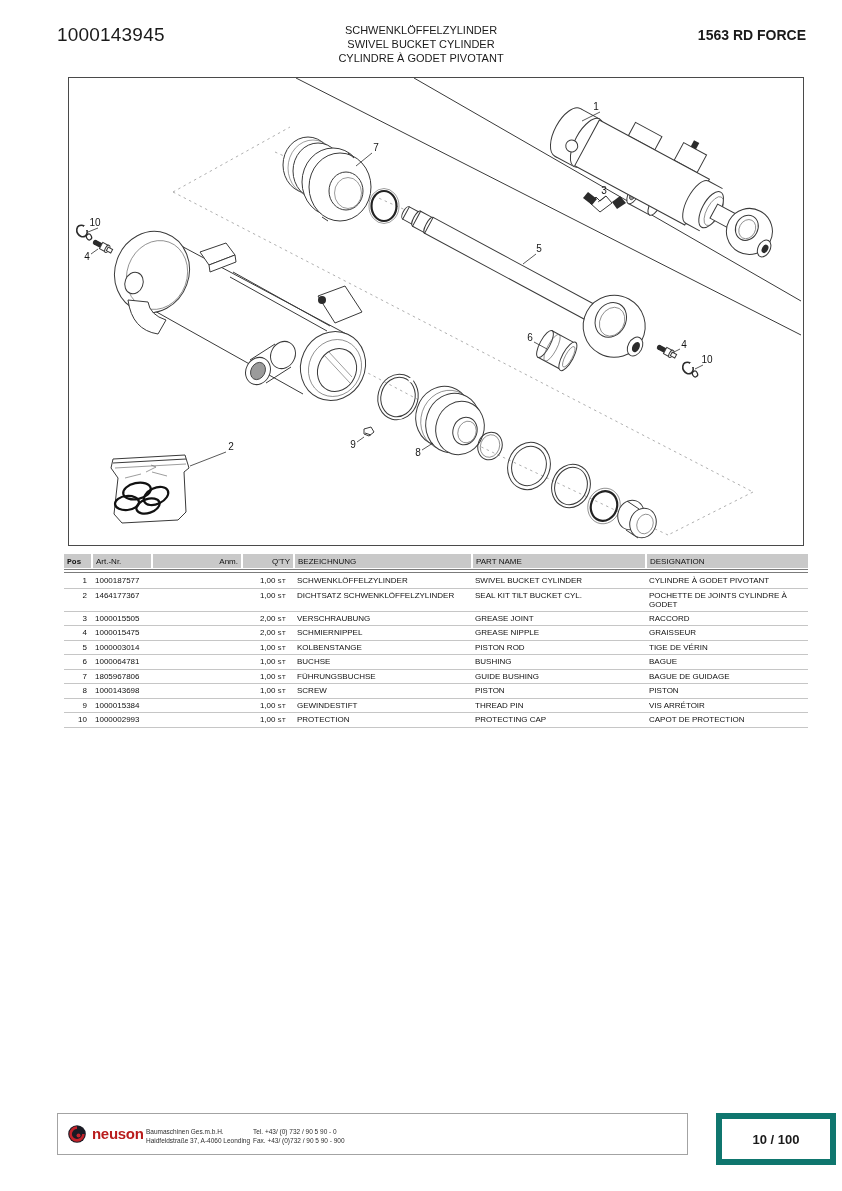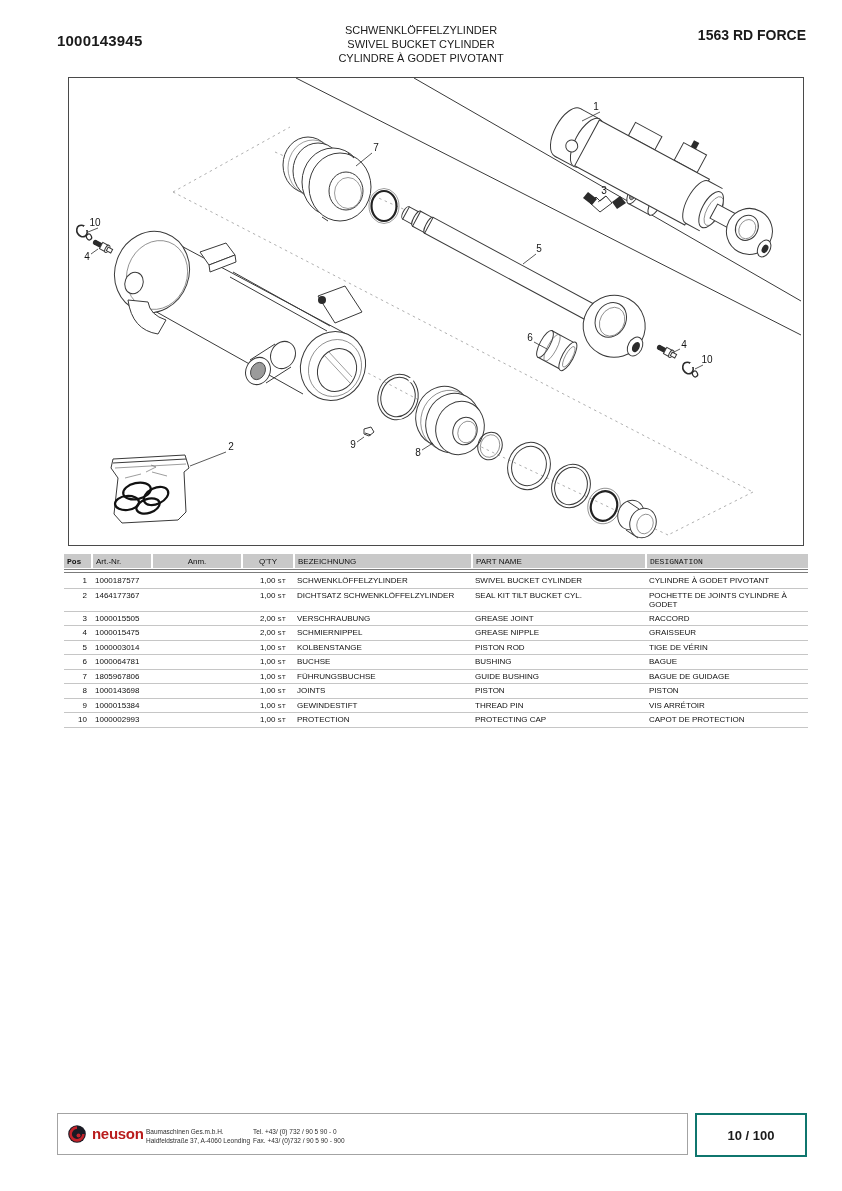--- a/index.html
+++ b/index.html
@@ -1,47 +1,47 @@
 <!DOCTYPE html>
 <html><head>
 <meta charset="utf-8">
 <style>
   html,body{margin:0;padding:0;background:#ffffff;}
   .page{
     position:relative;width:842px;height:1191px;background:#fff;overflow:hidden;
     font-family:"Liberation Sans","DejaVu Sans",sans-serif;color:#1a1a1a;
   }
   
-  .doc-number{position:absolute;left:57px;top:32px;font-size:15px;font-weight:bold;letter-spacing:.2px;}
+  .doc-number{position:absolute;left:57px;top:24px;font-size:19px;font-weight:normal;letter-spacing:.2px;}
   .title-block{position:absolute;left:0;top:23px;width:842px;text-align:center;font-size:11px;line-height:14px;}
   .model{position:absolute;right:36px;top:27px;font-size:14px;font-weight:bold;}
   
   .diagram-frame{position:absolute;left:68px;top:77px;width:734px;height:467px;border:1px solid #4a4a4a;background:#fff;}
   .diagram-frame svg{display:block;}
   
   .parts-table{position:absolute;left:64px;top:554px;}
   table{border-collapse:collapse;table-layout:fixed;width:744px;font-size:8px;color:#111;}
   th{background:#c9c9c9;font-weight:normal;text-align:left;height:12px;padding:1px 3px;
      border-right:2px solid #fff;font-size:8px;overflow:hidden;white-space:nowrap;}
-  th:last-child{border-right:none;font-family:Liberation Mono, monospace;}
+  th:last-child{border-right:none;}
   th.b{font-weight:bold;font-family:Liberation Mono, monospace;}
-  th.c{text-align:center;}
+  th.c{text-align:right;}
   td{padding:2px 3px 1px 3px;vertical-align:top;border-bottom:1px solid #c6c6c6;line-height:9.5px;overflow:hidden;}
   td.pos{text-align:right;padding-right:5px;}
   td.qty{text-align:right;white-space:nowrap;padding-right:8px;}
   .unit{font-size:6px;letter-spacing:.4px;}
   tr.rule td{border-bottom:none;padding:0;}
   .double-rule{height:2px;border-top:1px solid #7b7b7b;border-bottom:1px solid #7b7b7b;margin:1px 0 1px 0;}
   
   .footer-box{position:absolute;left:57px;top:1113px;width:629px;height:40px;border:1px solid #a3a3a3;background:#fff;}
   .logo-wrap{position:absolute;left:9px;top:10px;width:20px;height:20px;}
   .brand{position:absolute;left:34px;top:11px;font-size:15px;font-weight:bold;color:#b91c1c;letter-spacing:-.3px;}
   .addr{position:absolute;left:88px;top:13px;font-size:6.5px;line-height:9px;color:#2e2e2e;}
   .telfax{position:absolute;left:195px;top:13px;font-size:6.5px;line-height:9px;color:#2e2e2e;}
-  .page-box{position:absolute;left:695px;top:1113px;width:108px;height:40px;border:2px solid #0f766e;
+  .page-box{position:absolute;left:716px;top:1113px;width:108px;height:40px;border:6px solid #0f766e;
     display:flex;align-items:center;justify-content:center;font-size:13px;font-weight:bold;background:#fff;}
   
   .ln{stroke:#3a3a3a;stroke-width:1;fill:none;}
   .pw{stroke:#3a3a3a;stroke-width:1;fill:#fff;}
   .thin{stroke:#5a5a5a;stroke-width:.6;fill:none;}
   .dash{stroke:#9a9a9a;stroke-width:.8;fill:none;stroke-dasharray:2.5 3.5;}
   .dk{fill:#2b2b2b;stroke:none;}
   .ring{stroke:#222;stroke-width:2.2;fill:none;}
   .callout-text{font-family:"Liberation Sans","DejaVu Sans",sans-serif;font-size:10px;fill:#161616;}
 </style>
@@ -371,21 +371,21 @@
             <td class="qty"><span>1,00</span><span class="unit"> ST</span></td>
             <td>FÜHRUNGSBUCHSE</td>
             <td>GUIDE BUSHING</td>
             <td>BAGUE DE GUIDAGE</td>
           </tr>
           <tr>
             <td class="pos">8</td>
             <td>1000143698</td>
             <td></td>
             <td class="qty"><span>1,00</span><span class="unit"> ST</span></td>
-            <td>JOINTS</td>
+            <td>SCREW</td>
             <td>PISTON</td>
             <td>PISTON</td>
           </tr>
           <tr>
             <td class="pos">9</td>
             <td>1000015384</td>
             <td></td>
             <td class="qty"><span>1,00</span><span class="unit"> ST</span></td>
             <td>GEWINDESTIFT</td>
             <td>THREAD PIN</td>

